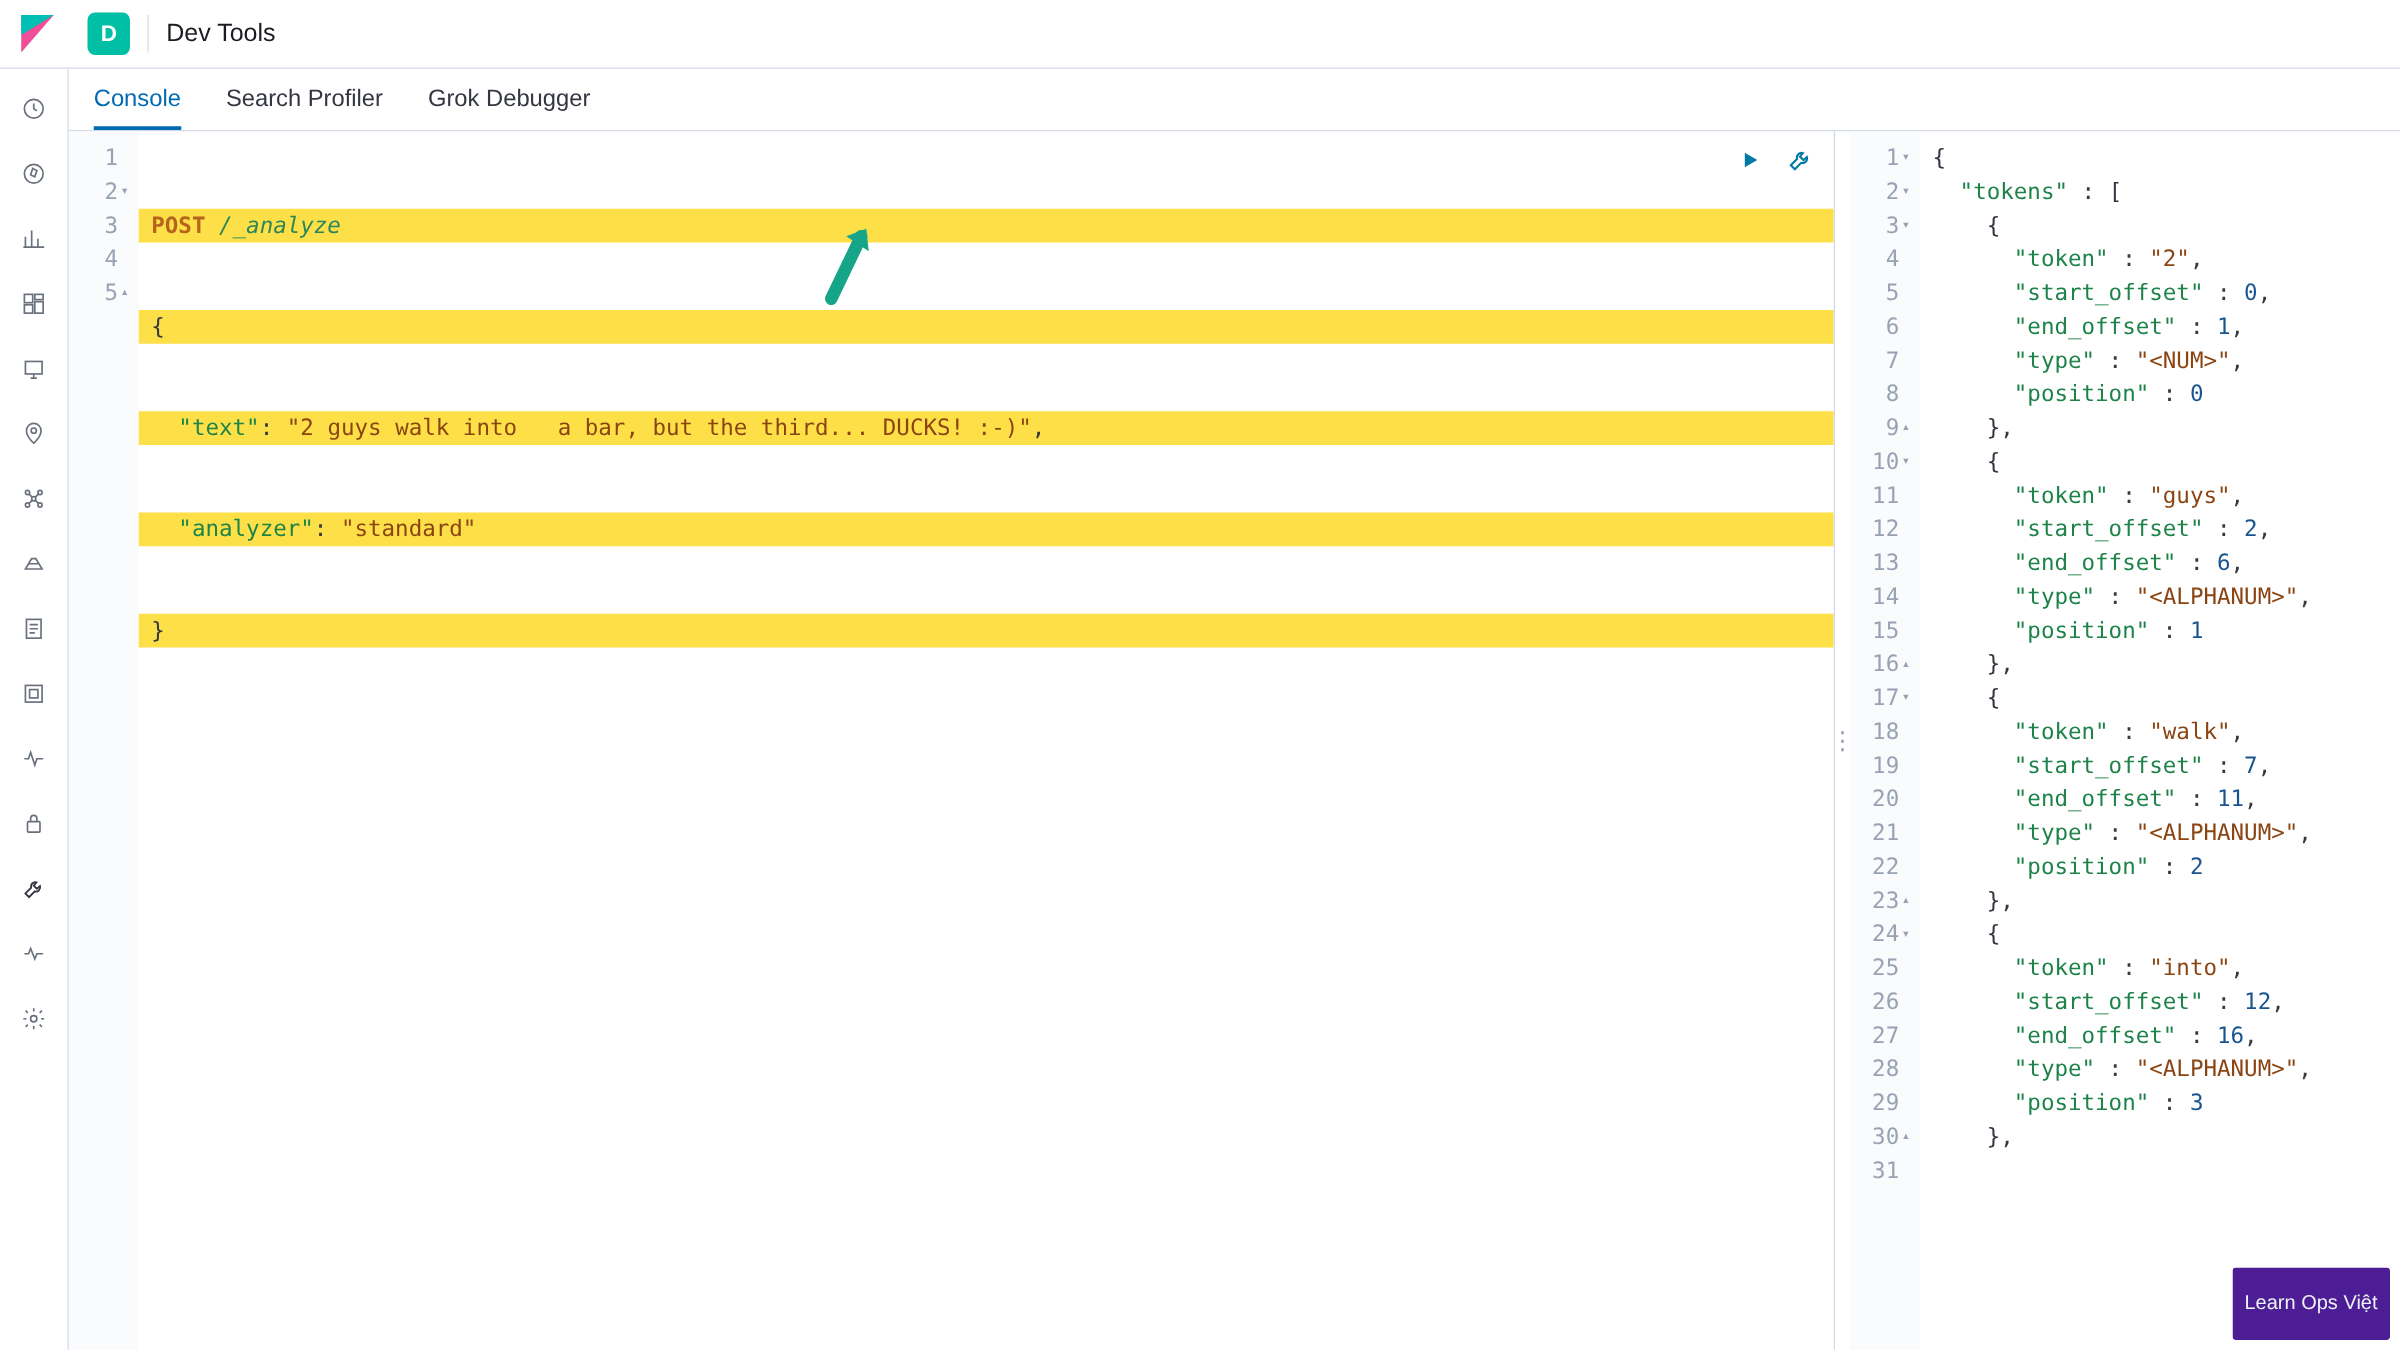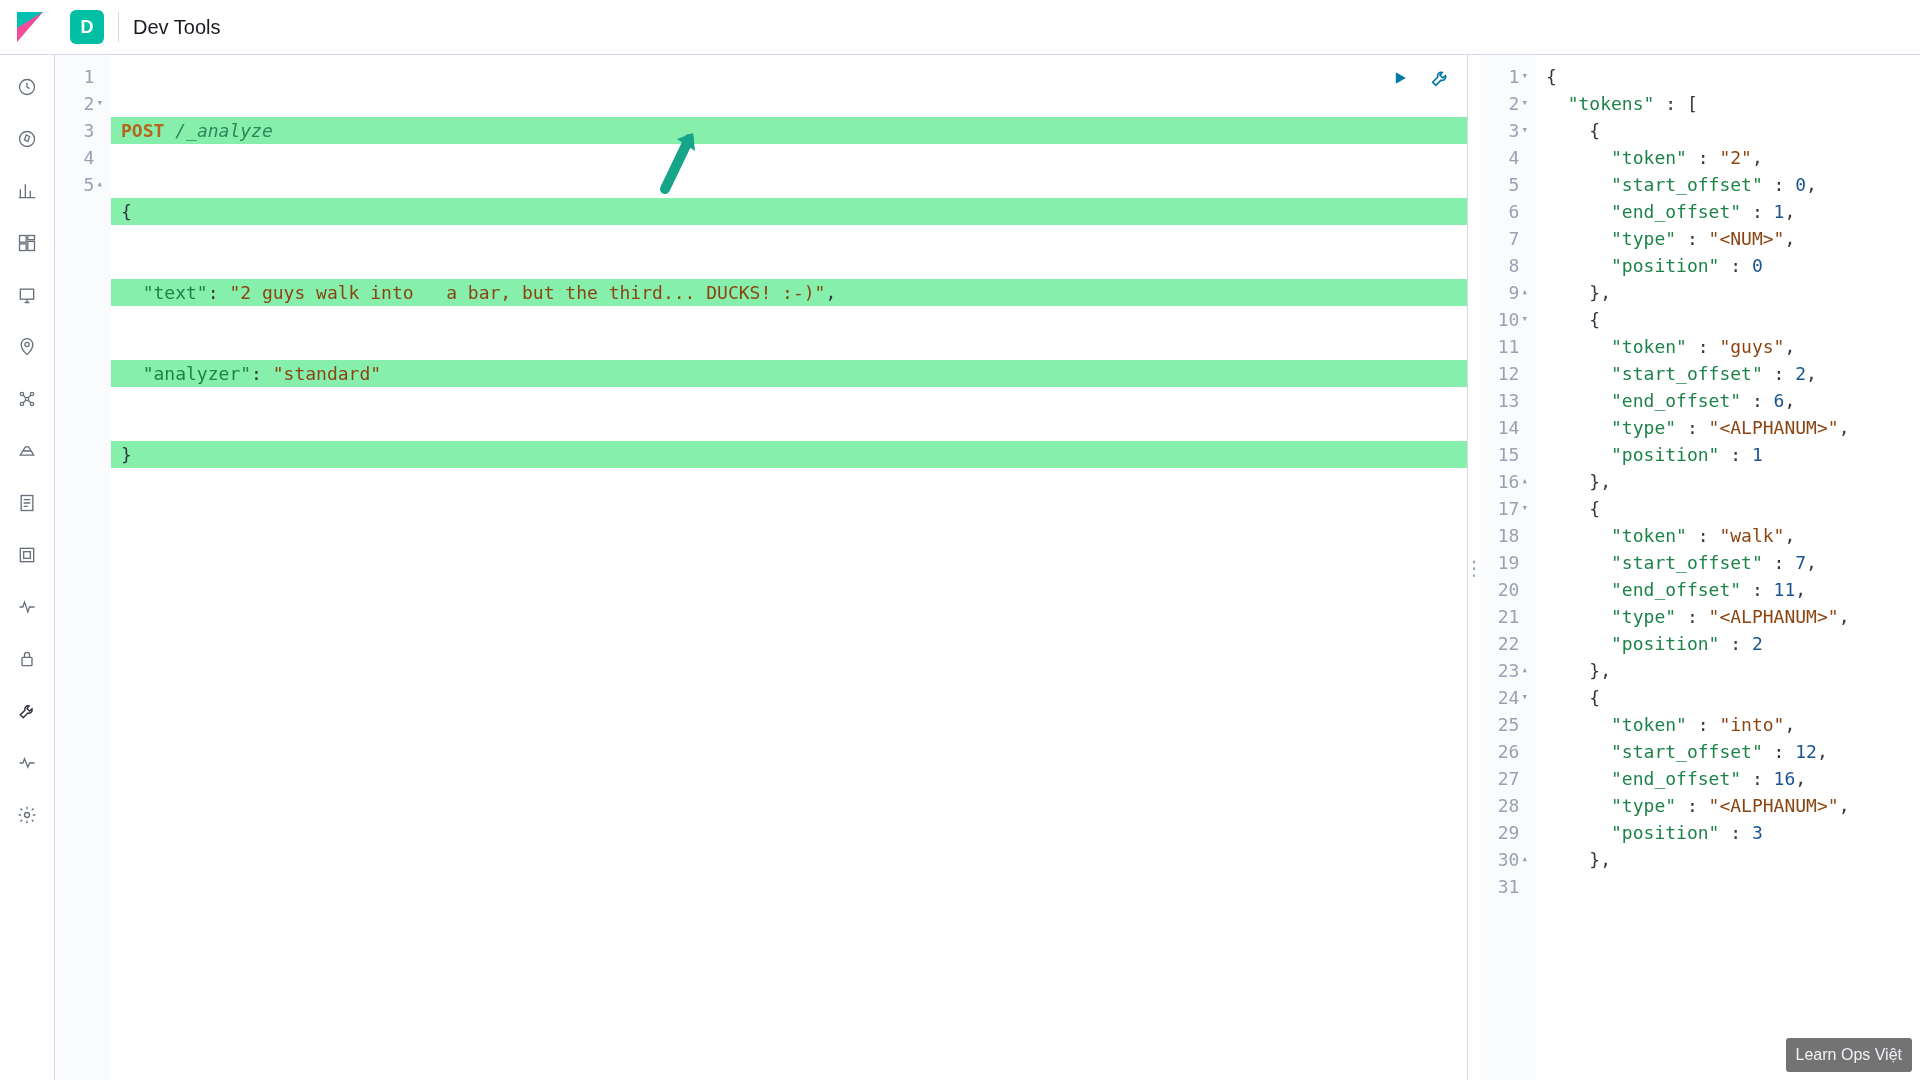--- a/index.html
+++ b/index.html
@@ -152,21 +152,21 @@
 }
 .code .line {
   height: 27px;
 }
 .tok-method { color: #b5651d; font-weight: 600; }
 .tok-path { color: #2f855a; font-style: italic; }
 .tok-key { color: #1d8348; }
 .tok-str { color: #8b4513; }
 .tok-num { color: #1a5490; }
 .tok-pun { color: #343741; }
-.hl { background: #86efac; margin: 0 -10px; padding: 0 10px; }
+.hl { background: #fde047; margin: 0 -10px; padding: 0 10px; }
 .run-controls {
   position: absolute;
   top: 10px;
   right: 14px;
   display: flex;
   gap: 14px;
   align-items: center;
 }
 .btn-icon {
   width: 26px;
@@ -190,24 +190,24 @@
   align-items: center;
   justify-content: center;
   cursor: col-resize;
   color: #98a2b3;
   font-size: 20px;
 }
 .watermark {
   position: fixed;
   right: 8px;
   bottom: 8px;
-  background: #737373;
+  background: #4c1d95;
   color: #eef2f7;
   font-size: 16px;
-  padding: 8px 10px;
+  padding: 20px 10px;
   border-radius: 3px;
 }
 .editor-right {
   flex: 0 0 440px;
 }
 .editor-left-wrap {
   flex: 1;
   position: relative;
   display: flex;
 }
@@ -317,20 +317,25 @@
     <div class="side-icon">
         <svg width="20" height="20" viewBox="0 0 24 24" fill="none" stroke="currentColor" stroke-width="1.6">
           <circle cx="12" cy="12" r="3"></circle>
           <path d="M12 2v3M12 19v3M4.2 4.2l2.1 2.1M17.7 17.7l2.1 2.1M2 12h3M19 12h3M4.2 19.8l2.1-2.1M17.7 6.3l2.1-2.1"></path>
         </svg>
       </div>
   </div>
 
   <div class="content">
 
+    <div class="tabs">
+      <div class="tab active">Console</div>
+      <div class="tab">Search Profiler</div>
+      <div class="tab">Grok Debugger</div>
+    </div>
 
     <div class="editor-split">
 
       <div class="editor-left-wrap">
       <div class="editor-pane editor-left">
         <div class="gutter" id="req-gutter">
               <div class="line">1<span class="fold">&nbsp;</span></div>
               <div class="line">2<span class="fold">▾</span></div>
               <div class="line">3<span class="fold">&nbsp;</span></div>
               <div class="line">4<span class="fold">&nbsp;</span></div>

